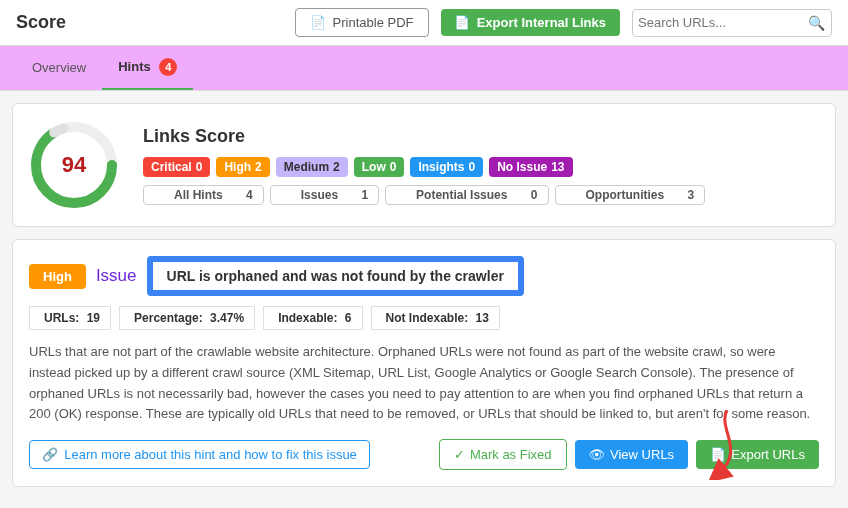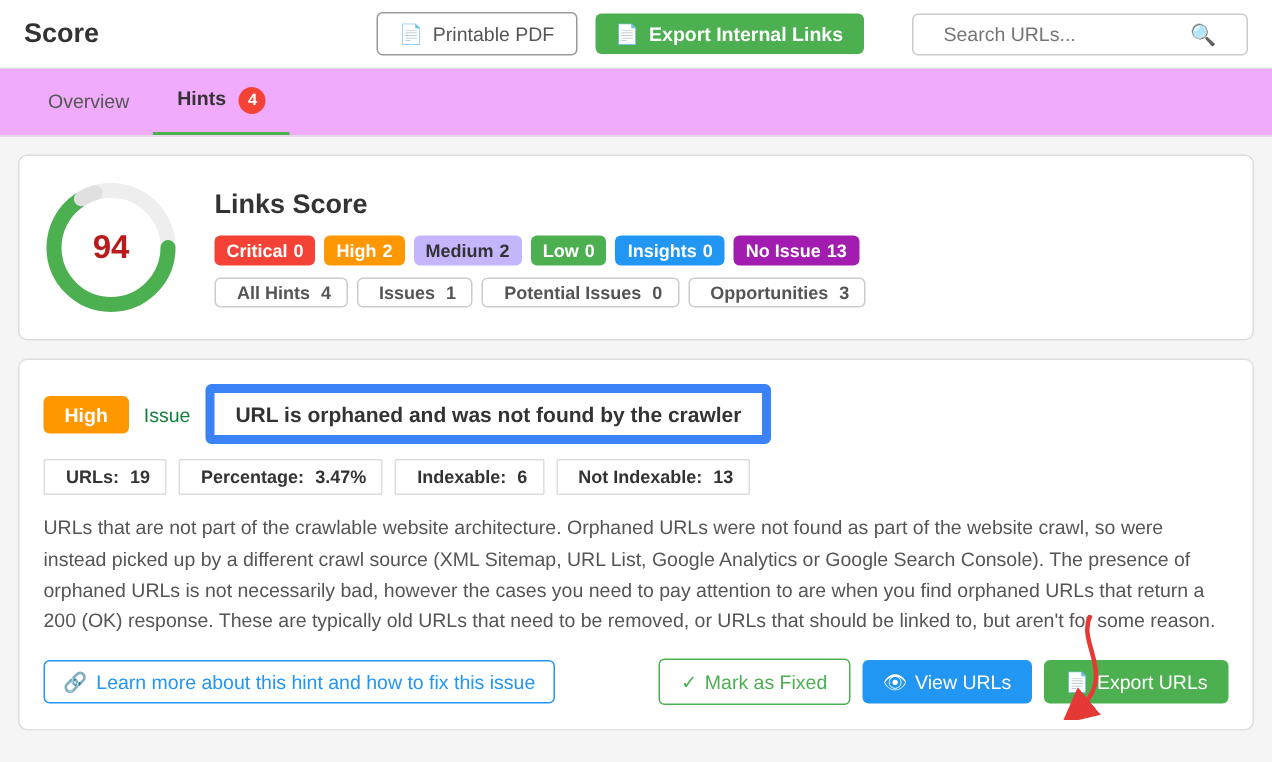--- a/index.html
+++ b/index.html
@@ -16,21 +16,21 @@
       border: 1px solid #999; background: #fff; padding: 6px 14px;
       border-radius: 4px; cursor: pointer; font-size: 13px; color: #555;
     }
     .btn-export-links {
       display: flex; align-items: center; gap: 6px;
       background: #4caf50; color: #fff; border: none;
       padding: 6px 14px; border-radius: 4px; cursor: pointer; font-size: 13px; font-weight: bold;
     }
     .search-box {
       display: flex; align-items: center; border: 1px solid #ccc; border-radius: 4px;
-      padding: 5px 20px; background: #fff; width: 224px; margin-left: 20px;
+      padding: 5px 5px; background: #fff; width: 200px;
     }
     .search-box input {
       border: none; outline: none; font-size: 13px; color: #999; width: 100%;
     }
     .search-icon { color: #999; font-size: 14px; }
 
     
     .tabs {
       display: flex; align-items: center; background: #f0abfc;
       border-bottom: 1px solid #ddd; padding: 0 16px; text-align: right;
@@ -75,33 +75,33 @@
     .badge-medium { background: #c4b5fd; color: #333; }
     .badge-low { background: #4caf50; }
     .badge-insights { background: #2196f3; }
     .badge-noissue { background: #a21caf; text-align: center; }
 
     .filter-tags { display: flex; gap: 6px; flex-wrap: wrap; }
     .filter-tag {
       border: 1px solid #ccc; border-radius: 4px; padding: 2px 10px;
       font-size: 12px; cursor: pointer; background: #fff; color: #555;
     }
-    .filter-tag span { font-weight: bold; margin-left: 4px; text-align: center; }
+    .filter-tag span { font-weight: bold; margin-left: 20px; text-align: center; }
 
     
     .issue-card {
       background: #fff; margin: 12px 12px 0 12px; border: 1px solid #ddd;
       border-radius: 6px; padding: 16px;
     }
     .issue-header { display: flex; align-items: center; gap: 10px; margin-bottom: 10px; }
     .badge-high-btn {
       background: #ff9800; color: #fff; font-weight: bold;
       padding: 5px 14px; border-radius: 4px; font-size: 13px;
     }
-    .issue-type { color: #15803d; font-size: 13px; }
+    .issue-type { color: #6d28d9; font-size: 17px; }
     .issue-title-box {
       border: 6px solid #3b82f6; border-radius: 4px; padding: 6px 14px;
       font-size: 14px; font-weight: bold; color: #333;
     }
 
     .issue-stats { display: flex; gap: 8px; margin-bottom: 12px; flex-wrap: wrap; }
     .stat-box {
       border: 1px solid #ddd; border-radius: 1px; padding: 4px 10px;
       font-size: 12px; color: #555;
     }

